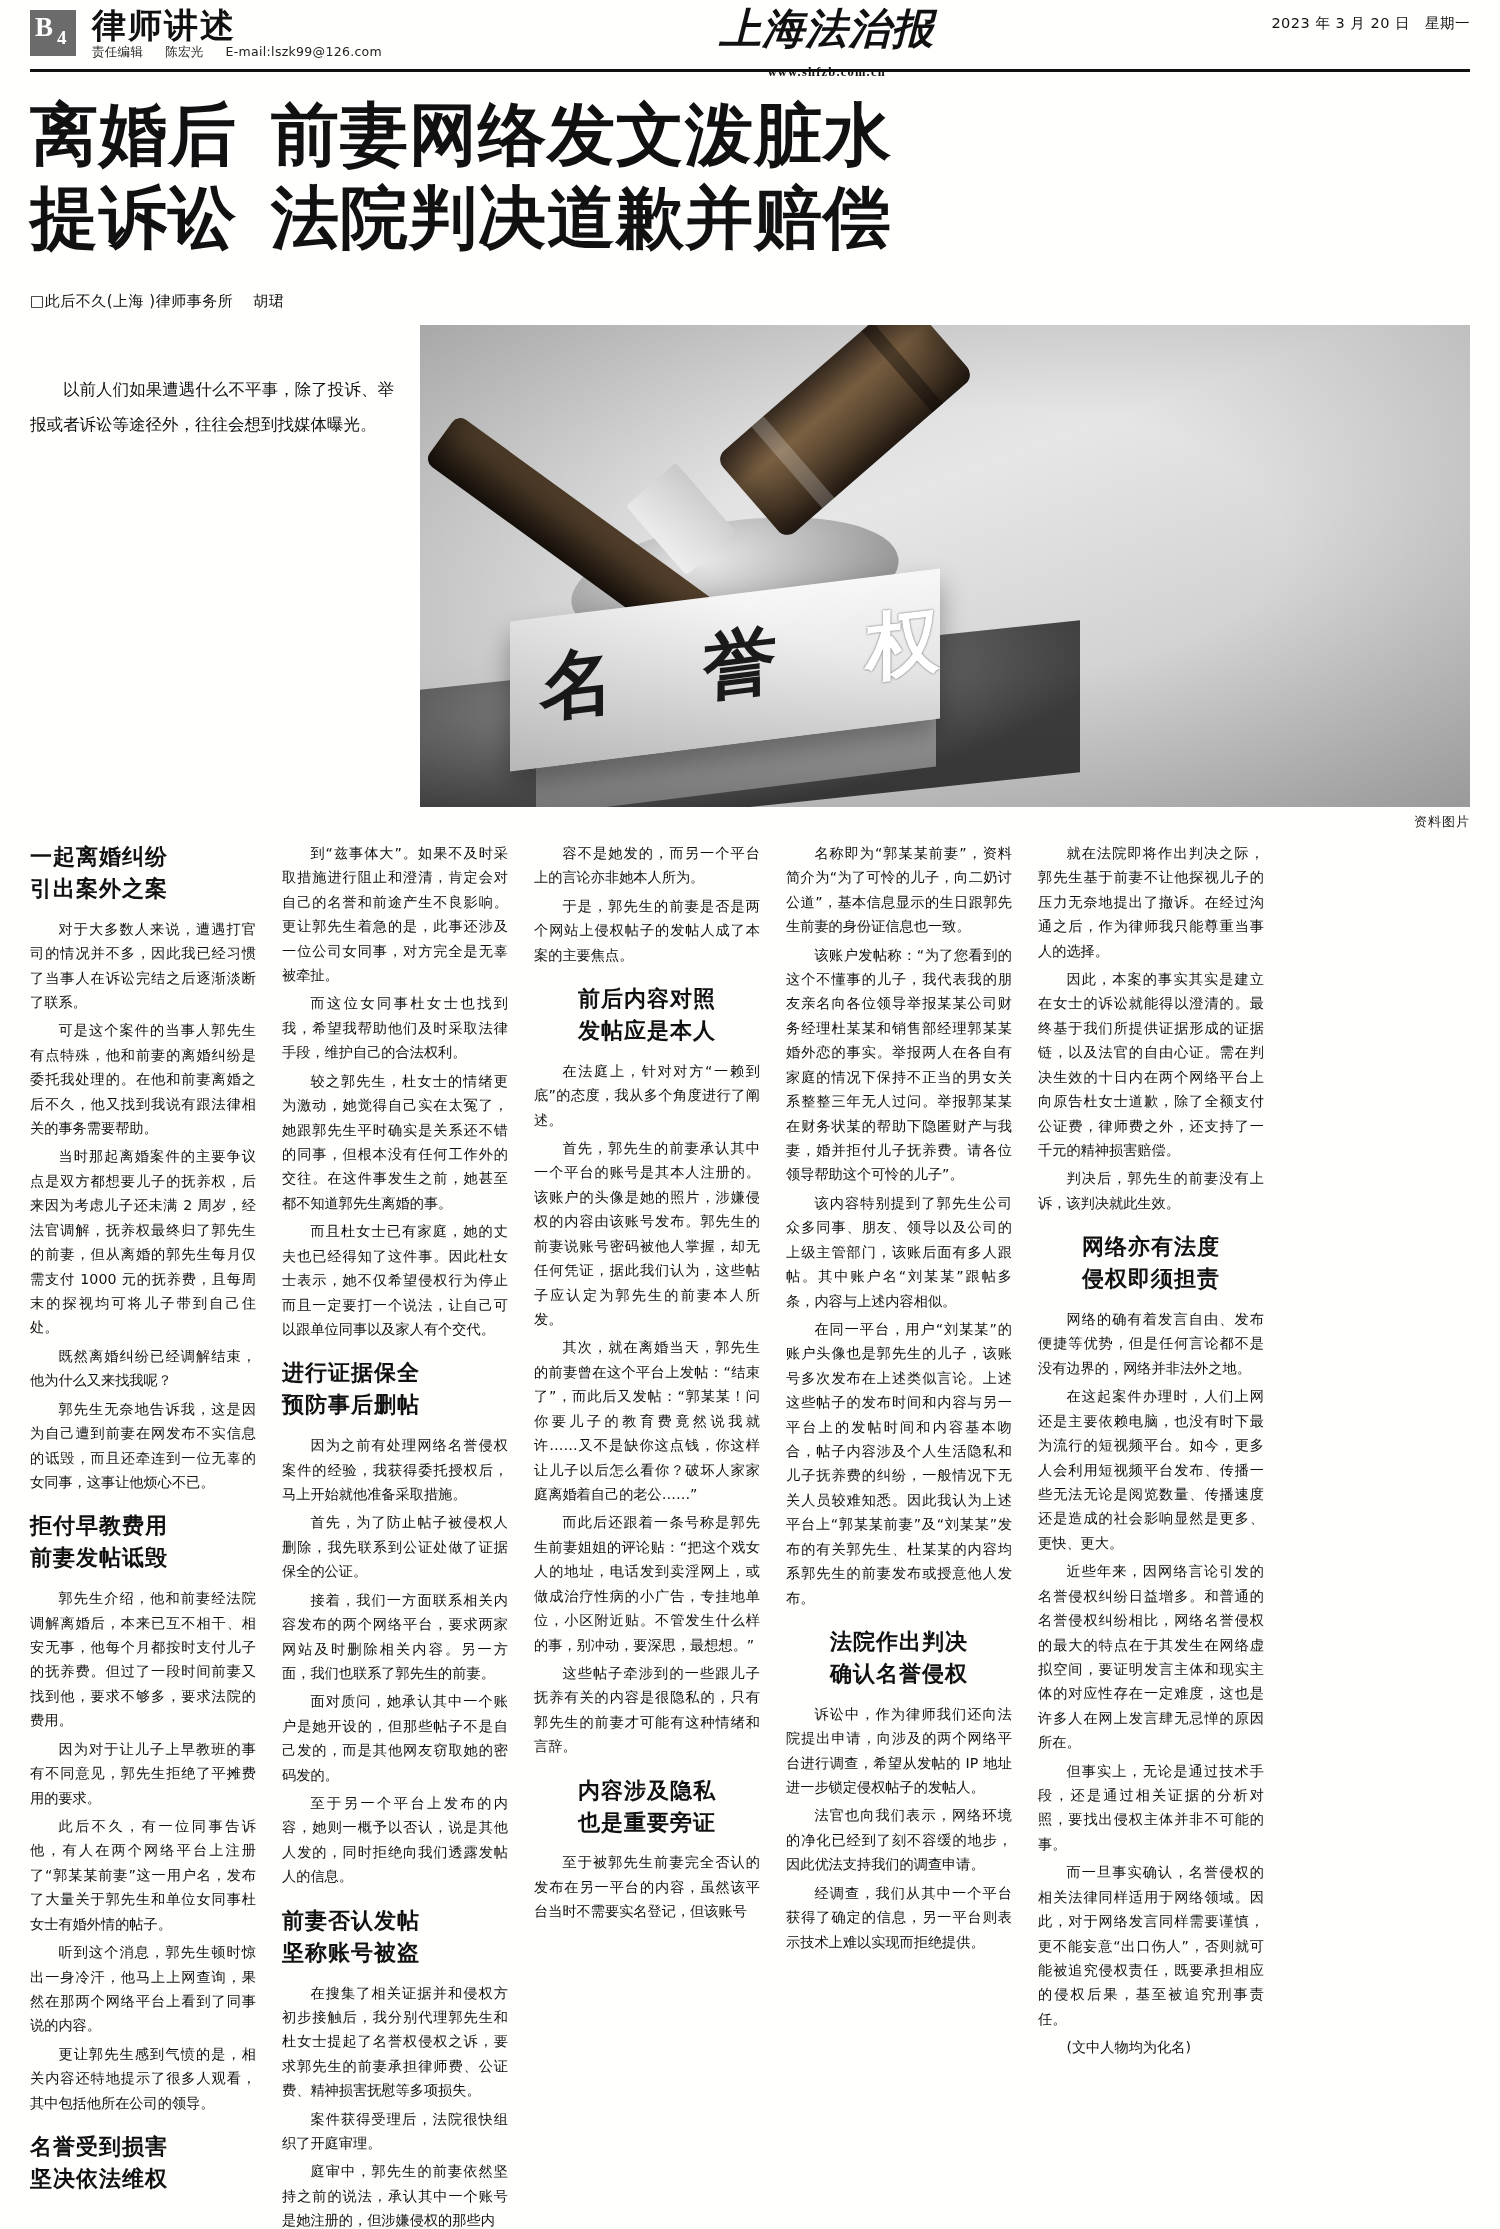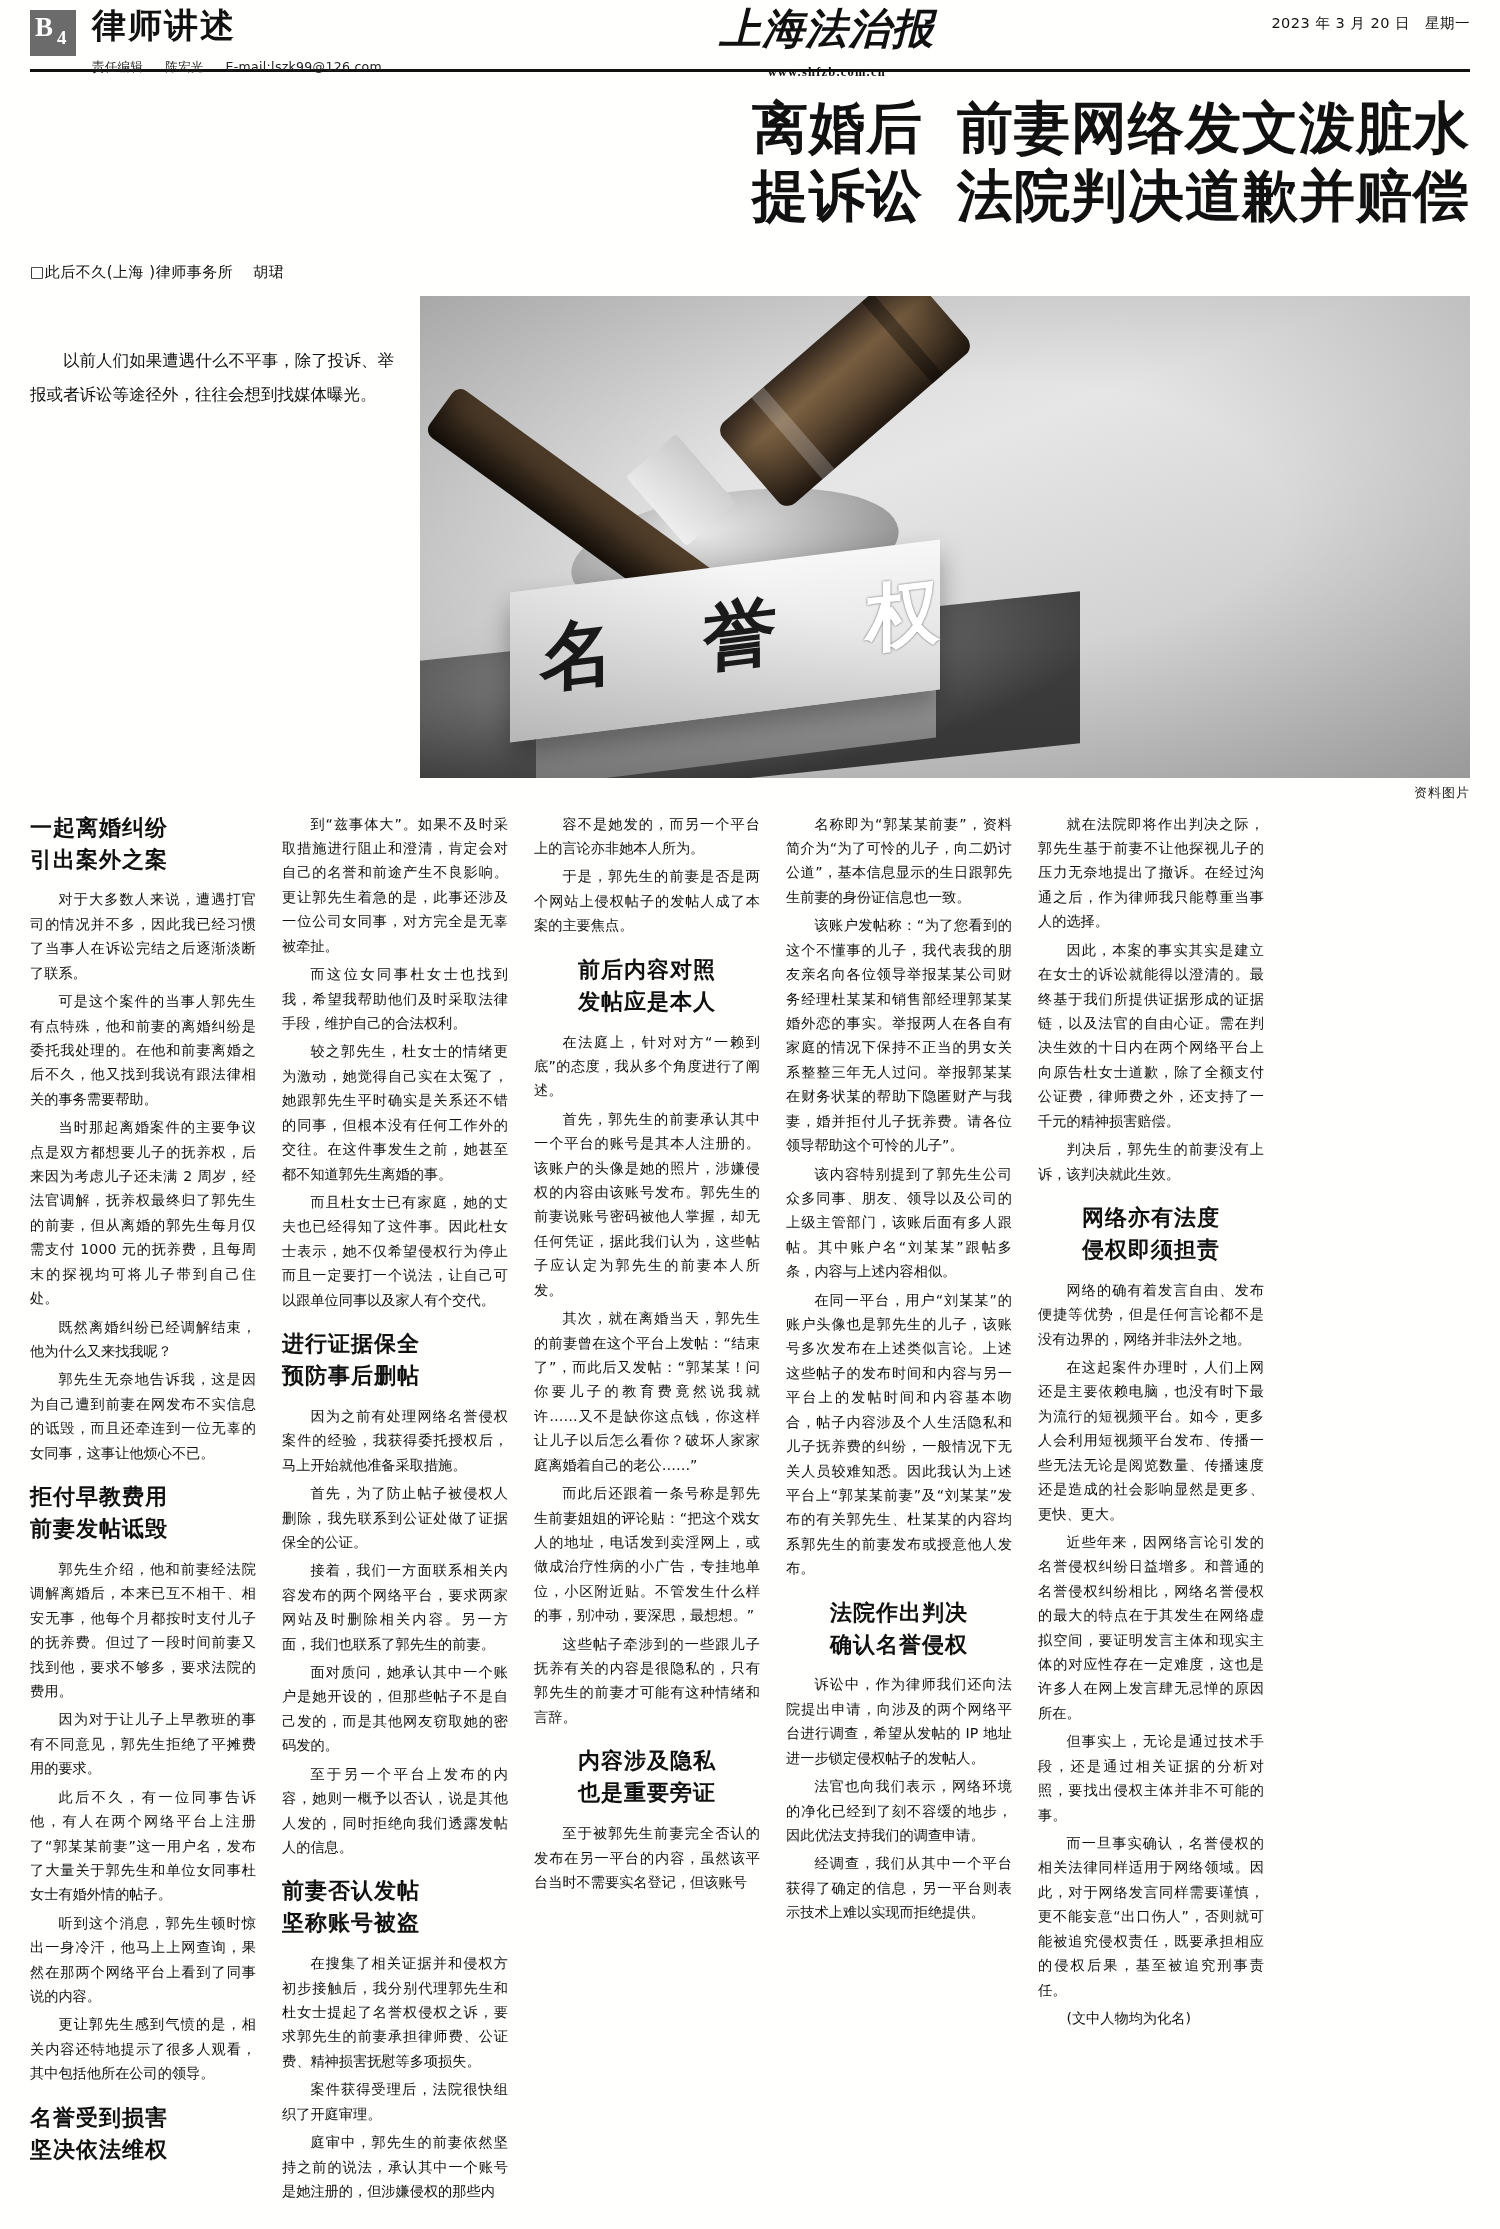--- a/index.html
+++ b/index.html
@@ -39,21 +39,21 @@
     position: absolute; left: 27px; top: 17px;
     font-size: 19px; font-weight: bold; font-family: "Liberation Serif", serif;
   }
   .section-block { margin-left: 16px; flex: 0 0 auto; }
   .section-title {
     font-size: 34px; font-weight: bold; letter-spacing: 2px;
     font-family: "DejaVu Sans", sans-serif;
     line-height: 1.05;
   }
   .editor-line {
-    margin-top: 15px;
+    margin-top: 0;
     font-size: 12.5px;
     color: #222;
     letter-spacing: 0.3px;
     white-space: nowrap;
   }
   .editor-line .gap { display: inline-block; width: 22px; }
   .paper-logo {
     flex: 1 1 auto;
     text-align: center;
     padding-top: 0px;
@@ -79,27 +79,26 @@
     padding-top: 6px;
     white-space: nowrap;
     letter-spacing: 0.5px;
   }
 
   
   .headline {
     padding: 22px 0 6px 0;
   }
   .headline-line {
-    font-size: 56px;
+    font-size: 68px;
     font-weight: bold;
     letter-spacing: 1px;
     line-height: 1.22;
     font-family: "DejaVu Sans", sans-serif;
     white-space: nowrap;
-    text-align: right;
   }
   .headline-line .sp { display: inline-block; width: 34px; }
 
   .byline {
     margin-top: 26px;
     font-size: 15px;
     letter-spacing: 0.5px;
   }
   .byline .gap { display: inline-block; width: 20px; }
 

